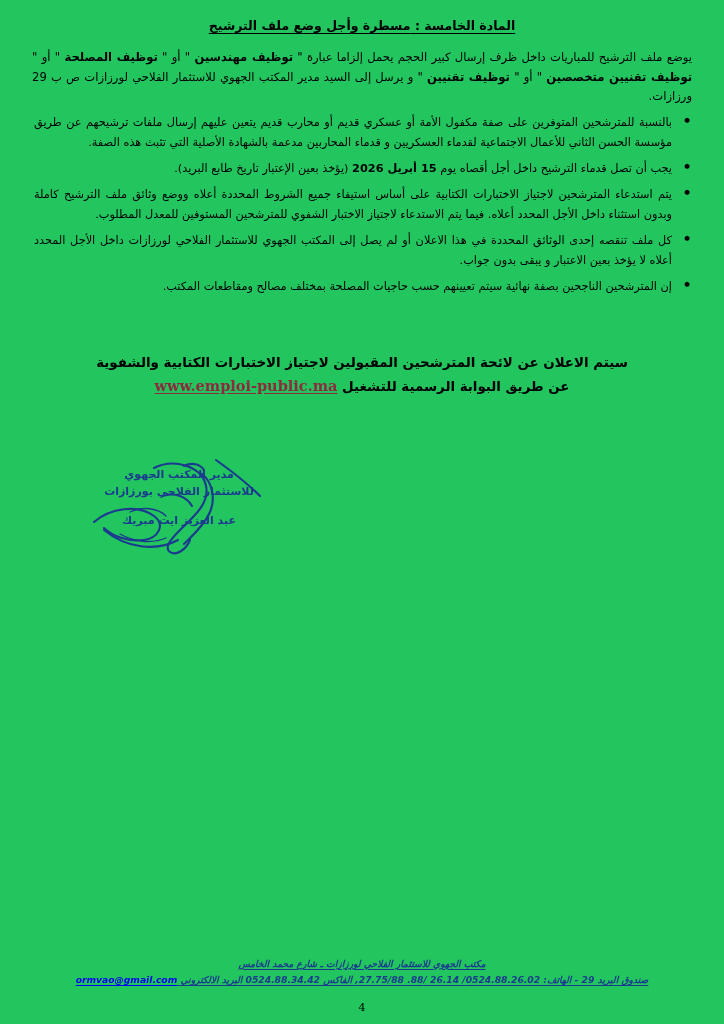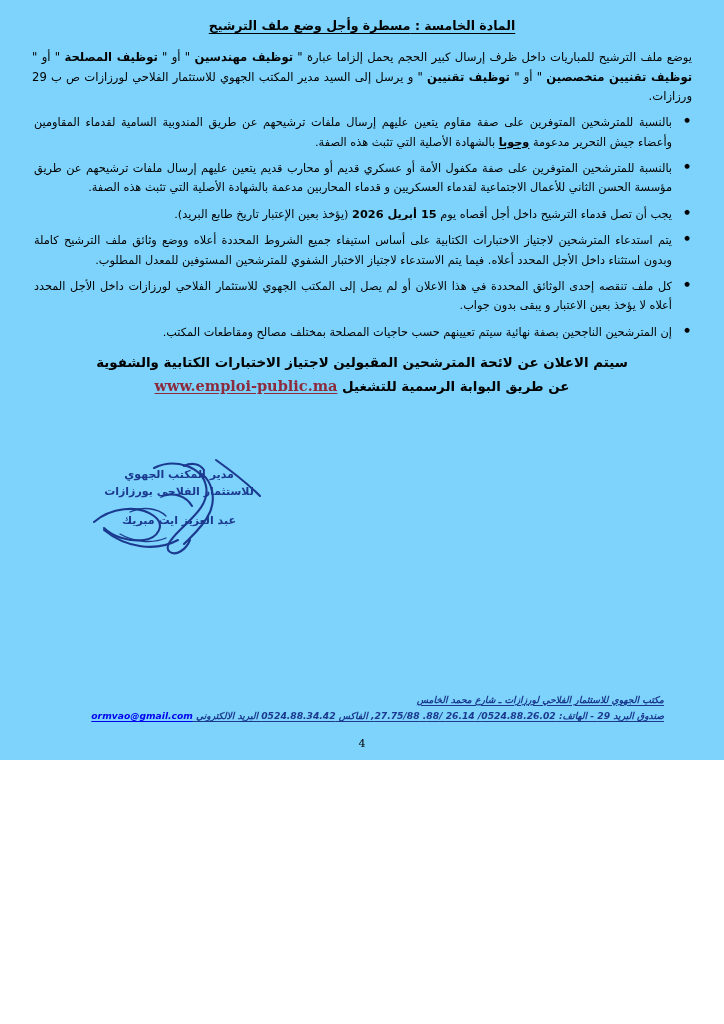--- a/index.html
+++ b/index.html
@@ -7,22 +7,22 @@
     margin: 0;
     padding: 0;
     background: #ffffff;
   }
   body {
     font-family: "DejaVu Sans", "Liberation Sans", sans-serif;
   }
   .page {
     position: relative;
     width: 724px;
-    height: 760px;
-    background: #7dd3fc;
+    height: 1024px;
+    background: #22c55e;
     overflow: hidden;
     box-sizing: border-box;
   }
 
   
   .doc-title {
     position: absolute;
     top: 18px;
     right: 24px;
     left: 24px;
@@ -144,21 +144,21 @@
     inset: 0;
     pointer-events: none;
   }
 
   
   .footer {
     position: absolute;
     bottom: 36px;
     right: 60px;
     left: 60px;
-    text-align: right;
+    text-align: center;
     direction: rtl;
     color: #1b3a8f;
     font-style: italic;
     font-weight: bold;
     font-size: 9.2px;
     line-height: 1.75;
   }
   .footer .fline {
     display: block;
     text-decoration: underline;
@@ -188,21 +188,20 @@
 
   <div class="doc-title">
     <span class="u"><span>المادة الخامسة : </span><span>مسطرة وأجل وضع ملف الترشيح</span></span>
   </div>
 
   <div class="body-block">
 
     <p class="intro-par"><span>يوضع ملف الترشيح للمباريات داخل ظرف إرسال كبير الحجم يحمل إلزاما عبارة " </span><b>توظيف مهندسين</b><span> " أو " </span><b>توظيف المصلحة</b><span> " أو " </span><b>توظيف تقنيين متخصصين</b><span> " أو " </span><b>توظيف تقنيين</b><span> " و يرسل إلى السيد مدير المكتب الجهوي للاستثمار الفلاحي لورزازات ص ب 29 ورزازات.</span></p>
 
     <ul class="bullets">
-      <li><span>بالنسبة للمترشحين المتوفرين على صفة مقاوم يتعين عليهم إرسال ملفات ترشيحهم عن طريق المندوبية السامية لقدماء المقاومين وأعضاء جيش التحرير مدعومة </span><span class="ul-em">وجوبا</span><span> بالشهادة الأصلية التي تثبث هذه الصفة.</span></li>
 
       <li><span>بالنسبة للمترشحين المتوفرين على صفة مكفول الأمة أو عسكري قديم أو محارب قديم يتعين عليهم إرسال ملفات ترشيحهم عن طريق مؤسسة الحسن الثاني للأعمال الاجتماعية لقدماء العسكريين و قدماء المحاربين مدعمة بالشهادة الأصلية التي تثبث هذه الصفة.</span></li>
 
       <li><span>يجب أن تصل قدماء الترشيح داخل أجل أقصاه يوم </span><b class="date-em">15 أبريل 2026</b><span> (يؤخذ بعين الإعتبار تاريخ طابع البريد).</span></li>
 
       <li><span>يتم استدعاء المترشحين لاجتياز الاختبارات الكتابية على أساس استيفاء جميع الشروط المحددة أعلاه ووضع وثائق ملف الترشيح كاملة وبدون استثناء داخل الأجل المحدد أعلاه. فيما يتم الاستدعاء لاجتياز الاختبار الشفوي للمترشحين المستوفين للمعدل المطلوب.</span></li>
 
       <li><span>كل ملف تنقصه إحدى الوثائق المحددة في هذا الاعلان أو لم يصل إلى المكتب الجهوي للاستثمار الفلاحي لورزازات داخل الأجل المحدد أعلاه لا يؤخذ بعين الاعتبار و يبقى بدون جواب.</span></li>
 
       <li><span>إن المترشحين الناجحين بصفة نهائية سيتم تعيينهم حسب حاجيات المصلحة بمختلف مصالح ومقاطعات المكتب.</span></li>

